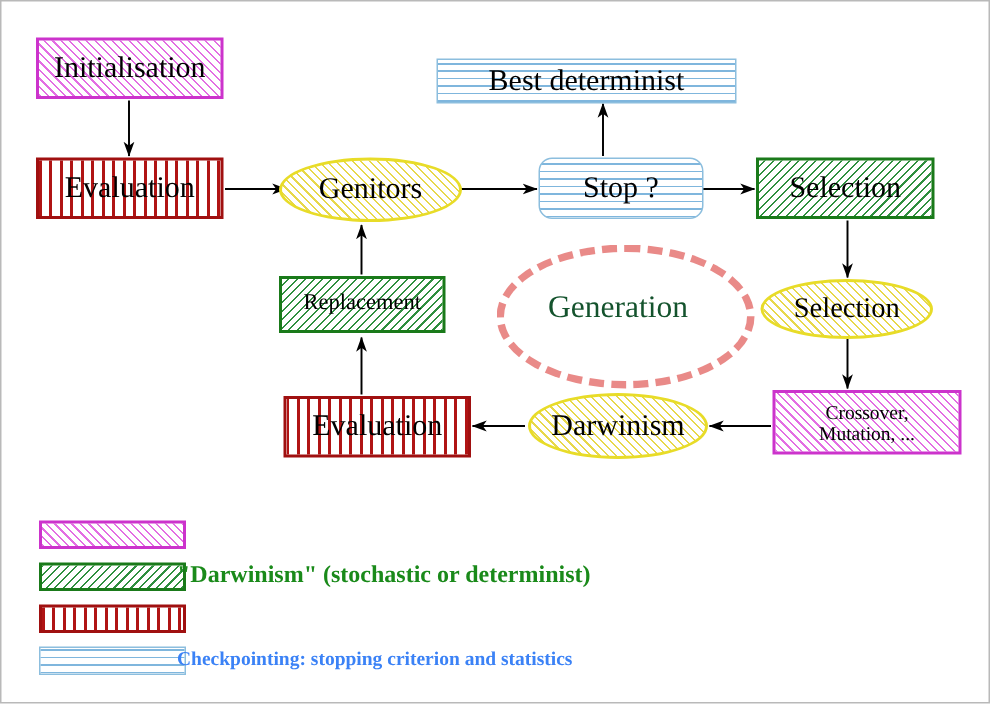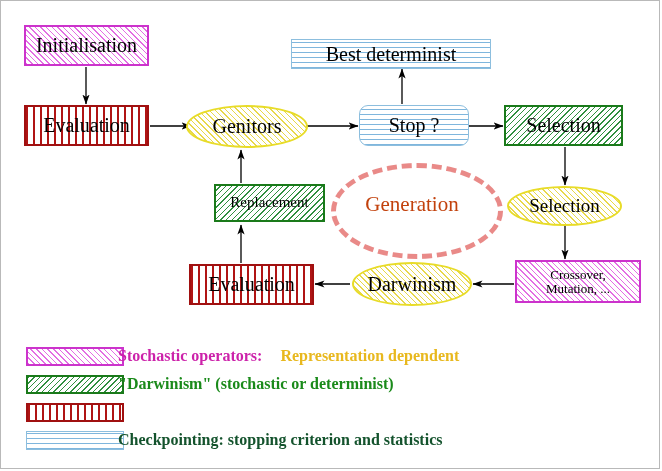--- a/index.html
+++ b/index.html
@@ -66,21 +66,21 @@
 
   .dashed-ellipse{
     position:absolute;
     border-radius:50%;
     border:5px dashed #e98a88;
     background:transparent;
     z-index:1;
   }
   .gen-label{
     position:absolute;
-    color:#c2410c;
+    color:#14532d;
     z-index:2;
     text-align:center;
   }
 
   
   #legend{position:absolute;left:0;top:0;width:662px;height:471px;}
   .lg-swatch{position:absolute;height:19px;width:98px;box-sizing:border-box;}
   .lg-text{position:absolute;white-space:nowrap;font-weight:bold;}
   .lg-sub{color:#e8b81e;font-weight:bold;}
 </style>
@@ -147,31 +147,27 @@
 </div>
 
 <div class="node p-yellow ellipse" style="left:352px;top:262px;width:120px;height:44px;font-size:20px;">
   <span>Darwinism</span>
 </div>
 
 <div class="node p-red" style="left:189px;top:264px;width:125px;height:41px;font-size:20px;">
   <span>Evaluation</span>
 </div>
 
-<div class="node p-green" style="left:186px;top:184px;width:111px;height:38px;font-size:15px;margin-left:28px;">
+<div class="node p-green" style="left:186px;top:184px;width:111px;height:38px;font-size:15px;">
   <span>Replacement</span>
 </div>
 
 <div id="legend">
   <div class="lg-swatch p-magenta" style="left:26px;top:347px;"></div>
-  <div class="lg-text" style="left:118px;top:347px;font-size:16px;color:#cc22aa;">
-    <span>Stochastic operators:</span>
-    <span class="lg-sub" style="margin-left:14px;">Representation dependent</span>
-  </div>
 
   <div class="lg-swatch p-green" style="left:26px;top:375px;"></div>
   <div class="lg-text" style="left:118px;top:375px;font-size:16px;color:#1a8a1a;">"Darwinism" (stochastic or determinist)</div>
 
   <div class="lg-swatch p-red" style="left:26px;top:403px;"></div>
 
   <div class="lg-swatch p-blue" style="left:26px;top:431px;"></div>
-  <div class="lg-text" style="left:118px;top:431px;font-size:16px;color:#14532d;">Checkpointing: stopping criterion and statistics</div>
+  <div class="lg-text" style="left:118px;top:431px;font-size:13px;color:#3b82f6;">Checkpointing: stopping criterion and statistics</div>
 </div>
 
 </body></html>

